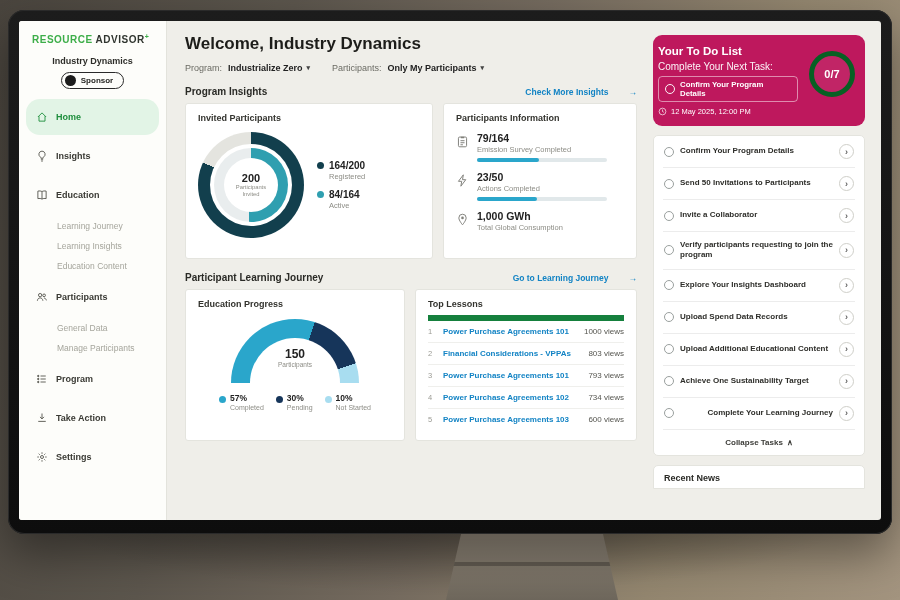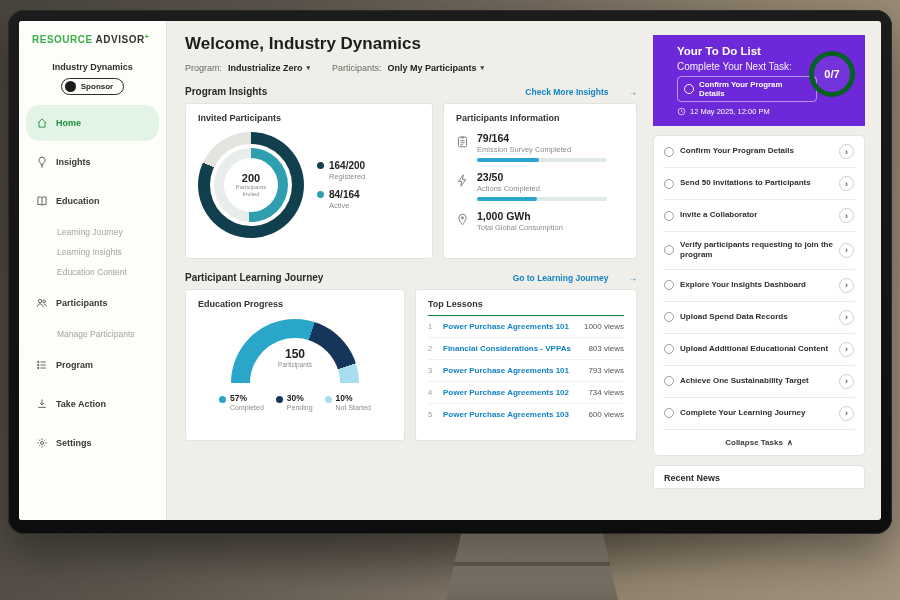--- a/index.html
+++ b/index.html
@@ -21,21 +21,21 @@
     padding: 11px 11px 14px 11px; box-shadow: 0 20px 45px rgba(0,0,0,.4), inset 0 0 0 1px #2a2a2a; }
   .screen { width: 100%; height: 100%; background: #efeee9; border-radius: 3px; overflow: hidden;
     display: flex; position: relative; }
 
   
   .sidebar { flex: 0 0 148px; background: #fdfdfa; border-right: 1px solid #e3e3dc; padding: 10px 5px; }
   .brand { font-size: 10px; font-weight: bold; letter-spacing: .5px; padding: 2px 8px; }
   .brand-green { color: #3dae49; }
   .brand-dark { color: #30352f; }
   .brand sup { font-size: 7px; color: #3dae49; }
-  .org { text-align: center; font-size: 9px; font-weight: bold; color: #2e2e2a; margin-top: 15px; }
+  .org { text-align: center; font-size: 9px; font-weight: bold; color: #2e2e2a; margin-top: 9px; }
   .badge { margin: 6px auto 10px; display: flex; width: max-content; gap: 5px; align-items: center;
     border: 1px solid #2a2a2a; border-radius: 10px; padding: 2px 10px 2px 3px; font-size: 8px; font-weight: bold; color: #1f1f1c; }
   .badge-dot { width: 11px; height: 11px; border-radius: 50%; background: #1c1c1c; }
   .nav-item { display: flex; gap: 8px; align-items: center; padding: 12px 10px; margin: 3px 2px;
     font-size: 9px; font-weight: bold; color: #3a3a34; border-radius: 14px; cursor: default; }
   .nav-item .icon { width: 12px; height: 12px; color: #54544c; display: flex; }
   .nav-item.active { background: #e2f4e6; color: #1e8e3d; }
   .nav-item.active .icon { color: #1e8e3d; }
   .nav-sub { padding: 5px 10px 5px 31px; margin: 0 2px; font-size: 8.5px; color: #a5a59c; cursor: default; }
   .icon svg { width: 100%; height: 100%; }
@@ -99,30 +99,30 @@
   .edu-legend { display: flex; gap: 12px; justify-content: center; margin-top: 10px; }
   .el-entry { text-align: left; }
   .el-top { display: flex; gap: 4px; align-items: center; }
   .el-value { font-size: 8.5px; font-weight: bold; color: #222; }
   .el-label { font-size: 7px; color: #8d8d86; margin-left: 11px; margin-top: 1px; }
   .dot-completed { background: #2aa6cb; }
   .dot-pending { background: #16355a; }
   .dot-notstarted { background: #a8ddf0; }
 
   
-  .card-lessons .card-title { border-bottom: 1px solid #15803d; padding-bottom: 6px; }
+  .card-lessons .card-title { border-bottom: 6px solid #15803d; padding-bottom: 6px; }
   .lesson-row { display: flex; align-items: center; gap: 7px; padding: 6px 0; border-bottom: 1px solid #efefec; }
   .lesson-row:last-child { border-bottom: none; }
   .l-rank { font-size: 7.5px; color: #9a9a93; width: 8px; }
   .l-title { flex: 1; font-size: 8px; font-weight: bold; color: #1283c4; cursor: pointer; }
   .l-views { font-size: 8px; color: #55554f; }
 
   
   .rightpanel { flex: 0 0 232px; padding: 14px 16px 0 4px; }
-  .todo-card { position: relative; background: #6d28d9; border-radius: 0; padding: 10px 24px; color: #fff; min-height: 90px; }
+  .todo-card { position: relative; background: #be185d; border-radius: 9px; padding: 10px 5px; color: #fff; min-height: 90px; }
   .todo-title { font-size: 11.5px; font-weight: bold; }
   .todo-sub { font-size: 10px; margin-top: 4px; opacity: .95; }
   .todo-next { display: flex; gap: 5px; align-items: center; margin-top: 4px; font-size: 7.8px; font-weight: bold;
     border: 1px solid rgba(255,255,255,.5); border-radius: 4px; padding: 3px 6px; width: max-content; max-width: 140px; cursor: pointer; }
   .todo-due { display: flex; gap: 4px; align-items: center; font-size: 7.5px; margin-top: 5px; }
   .clock-icon { width: 9px; height: 9px; color: #fff; display: flex; }
   .todo-progress { position: absolute; top: 16px; right: 10px; width: 46px; height: 46px; border-radius: 50%;
     border: 5px solid #076023; display: flex; align-items: center; justify-content: center;
     font-weight: bold; font-size: 11px; background: rgba(255,255,255,.06); }
   .cb { width: 10px; height: 10px; border: 1px solid #9aa09e; border-radius: 50%; flex: 0 0 10px; }
@@ -196,20 +196,21 @@
             <span class="icon">
                 <svg viewBox="0 0 16 16" fill="none" stroke="currentColor">
                   <circle cx="5.5" cy="5.5" r="2.2"></circle>
                   <circle cx="10.8" cy="5.8" r="1.8"></circle>
                   <path d="M1.8 13c.3-2.4 1.8-3.8 3.7-3.8s3.4 1.4 3.7 3.8"></path>
                   <path d="M10.5 9.4c1.8.1 3 1.3 3.3 3.1"></path>
                 </svg>
               </span>
             <span>Participants</span>
           </div>
+          <div class="nav-sub"><span>General Data</span></div>
           <div class="nav-sub"><span>Manage Participants</span></div>
           <div class="nav-item">
             <span class="icon">
                 <svg viewBox="0 0 16 16" fill="none" stroke="currentColor">
                   <circle cx="3" cy="4" r="0.9" fill="currentColor"></circle>
                   <circle cx="3" cy="8" r="0.9" fill="currentColor"></circle>
                   <circle cx="3" cy="12" r="0.9" fill="currentColor"></circle>
                   <path d="M6 4h7M6 8h7M6 12h7"></path>
                 </svg>
               </span>
@@ -469,21 +470,21 @@
           <div class="task-row">
             <span class="cb"></span>
             <span class="task-label">Upload Additional Educational Content</span>
             <span class="task-go">›</span>
           </div>
           <div class="task-row">
             <span class="cb"></span>
             <span class="task-label">Achieve One Sustainability Target</span>
             <span class="task-go">›</span>
           </div>
-          <div class="task-row" style="border-bottom:1px solid #ececec;">
+          <div class="task-row" style="border-bottom:1px solid #ececec;text-align:right;">
             <span class="cb"></span>
             <span class="task-label">Complete Your Learning Journey</span>
             <span class="task-go">›</span>
           </div>
           <div class="collapse-row">
             <span>Collapse Tasks</span>
             <span>∧</span>
           </div>
         </div>
 

